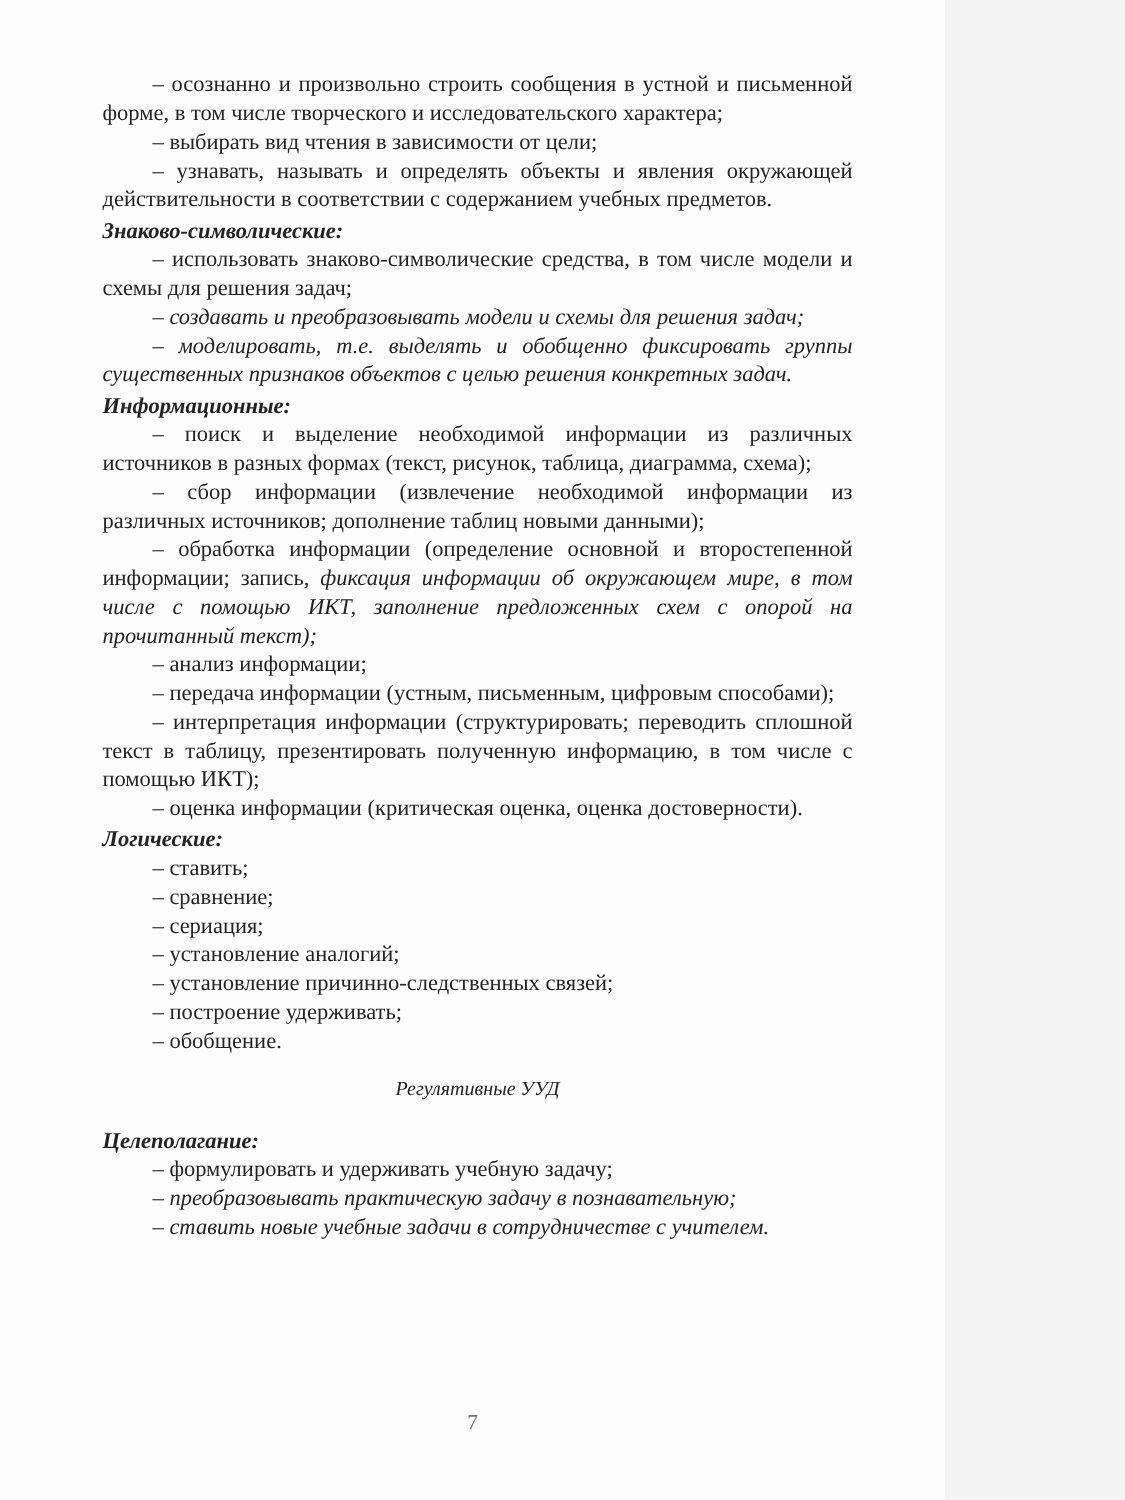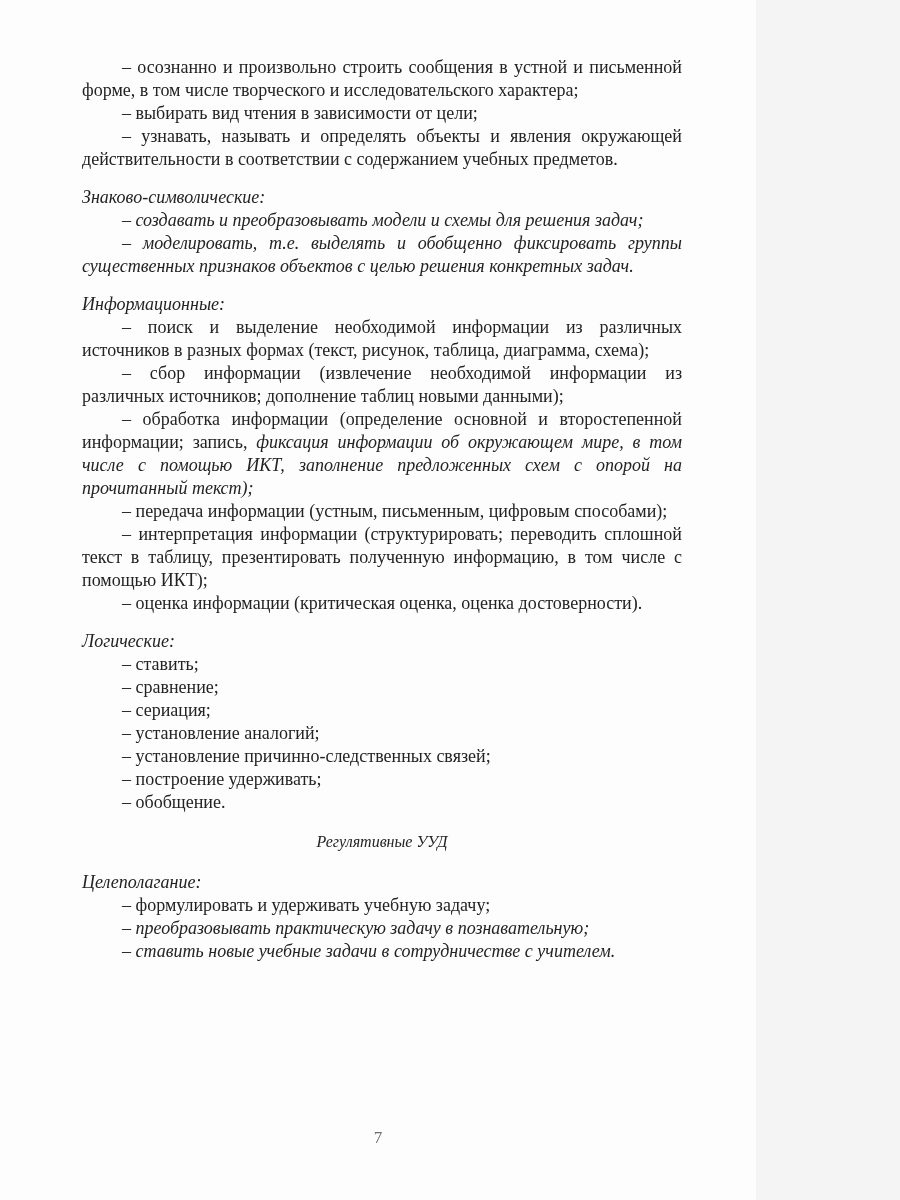--- a/index.html
+++ b/index.html
@@ -27,23 +27,23 @@
     line-height: 23px;
     text-align: justify;
   }
   .blk {
     margin: 0;
   }
   .blk.p {
     text-indent: 40px;
   }
   .blk.h {
-    font-weight: 400;
+    font-weight: 700;
     font-style: italic;
-    margin-top: 15px;
+    margin-top: 2px;
     text-indent: 0;
   }
   .blk.center {
     text-align: center;
     font-style: italic;
     font-size: 16px;
     margin-top: 16px;
     margin-bottom: 18px;
     text-indent: 0;
   }
@@ -62,26 +62,28 @@
 </style>
 </head>
 <body>
 
 <div class="page">
   <div class="content">
       <div class="blk p"><span>– осознанно и произвольно строить сообщения в устной и письменной форме, в том числе творческого и исследовательского характера;</span></div>
       <div class="blk p"><span>– выбирать вид чтения в зависимости от цели;</span></div>
       <div class="blk p"><span>– узнавать, называть и определять объекты и явления окружающей действительности в соответствии с содержанием учебных предметов.</span></div>
       <div class="blk h"><span class="it">Знаково-символические:</span></div>
+      <div class="blk p"><span>– использовать знаково-символические средства, в том числе модели и схемы для решения задач;</span></div>
       <div class="blk p"><span class="it">– создавать и преобразовывать модели и схемы для решения задач;</span></div>
       <div class="blk p"><span class="it">– моделировать, т.е. выделять и обобщенно фиксировать группы существенных признаков объектов с целью решения конкретных задач.</span></div>
       <div class="blk h"><span class="it">Информационные:</span></div>
       <div class="blk p"><span>– поиск и выделение необходимой информации из различных источников в разных формах (текст, рисунок, таблица, диаграмма, схема);</span></div>
       <div class="blk p"><span>– сбор информации (извлечение необходимой информации из различных источников; дополнение таблиц новыми данными);</span></div>
       <div class="blk p"><span>– обработка информации (определение основной и второстепенной информации; запись, </span><span class="it">фиксация информации об окружающем мире, в том числе с помощью ИКТ, заполнение предложенных схем с опорой на прочитанный текст);</span></div>
+      <div class="blk p"><span>– анализ информации;</span></div>
       <div class="blk p"><span>– передача информации (устным, письменным, цифровым способами);</span></div>
       <div class="blk p"><span>– интерпретация информации (структурировать; переводить сплошной текст в таблицу, презентировать полученную информацию, в том числе с помощью ИКТ);</span></div>
       <div class="blk p"><span>– оценка информации (критическая оценка, оценка достоверности).</span></div>
       <div class="blk h"><span class="it">Логические:</span></div>
       <div class="blk p"><span>– ставить;</span></div>
       <div class="blk p"><span>– сравнение;</span></div>
       <div class="blk p"><span>– сериация;</span></div>
       <div class="blk p"><span>– установление аналогий;</span></div>
       <div class="blk p"><span>– установление причинно-следственных связей;</span></div>
       <div class="blk p"><span>– построение удерживать;</span></div>

